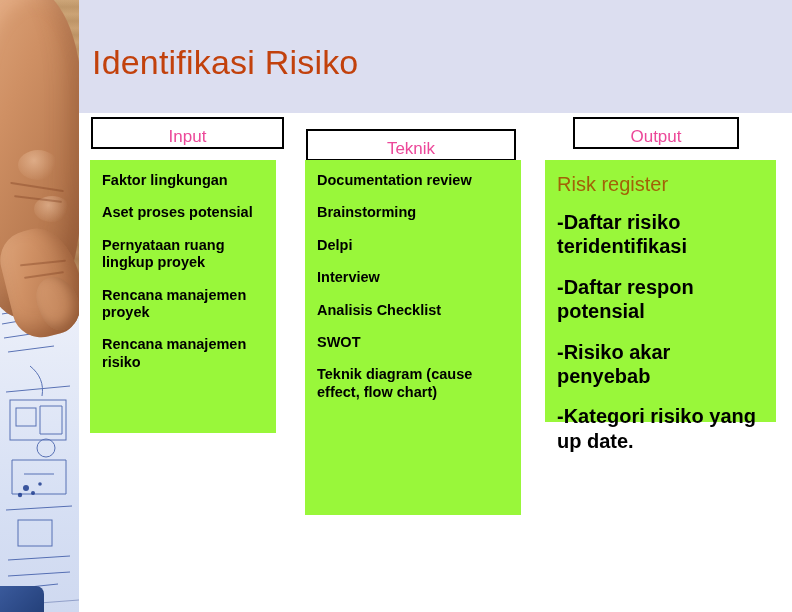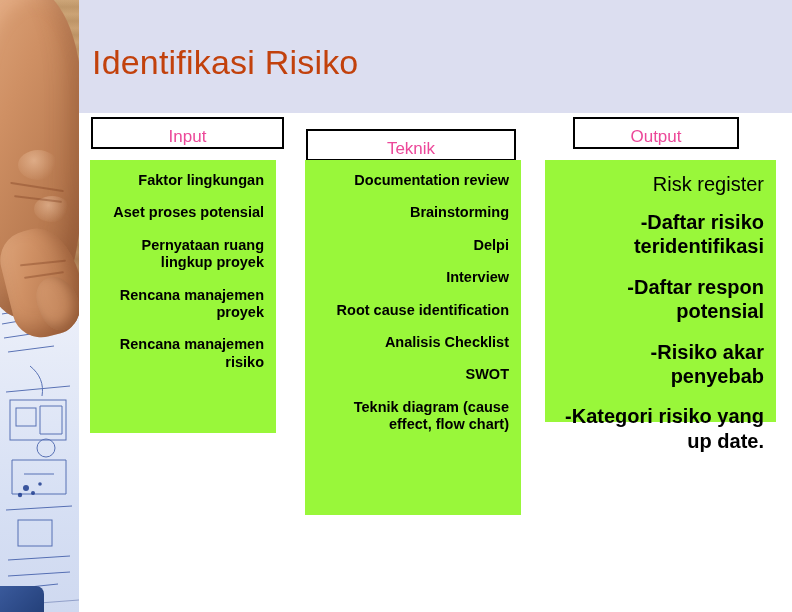--- a/index.html
+++ b/index.html
@@ -118,34 +118,33 @@
     justify-content: center;
     font-size: 17px;
     font-weight: 400;
     color: #ec4899;
   }
   .col-body {
     position: absolute;
     box-sizing: border-box;
     background: #99f73a;
     padding: 12px 12px 10px 12px;
-    text-align: right;
   }
   .item {
     font-size: 14.5px;
     font-weight: bold;
     color: #000000;
     line-height: 1.20;
     margin: 0 0 15px 0;
   }
   .item:last-child { margin-bottom: 0; }
   .item-lead {
     font-size: 20px;
     font-weight: 400;
-    color: #000000;
+    color: #a16207;
     line-height: 1.2;
     margin: 0 0 14px 0;
   }
   .item-out {
     font-size: 20px;
     font-weight: bold;
     color: #000000;
     line-height: 1.22;
     margin: 0 0 16px 0;
   }
@@ -231,21 +230,20 @@
   </div>
 
   <div class="col-header" id="hdr-teknik">
     <span>Teknik</span>
   </div>
   <div class="col-body" id="body-teknik">
     <p class="item">Documentation review</p>
     <p class="item">Brainstorming</p>
     <p class="item">Delpi</p>
     <p class="item">Interview</p>
-    <p class="item">Root cause identification</p>
     <p class="item">Analisis Checklist</p>
     <p class="item">SWOT</p>
     <p class="item">Teknik diagram (cause effect, flow chart)</p>
   </div>
 
   <div class="col-header" id="hdr-output">
     <span>Output</span>
   </div>
   <div class="col-body" id="body-output">
     <p class="item-lead">Risk register</p>

